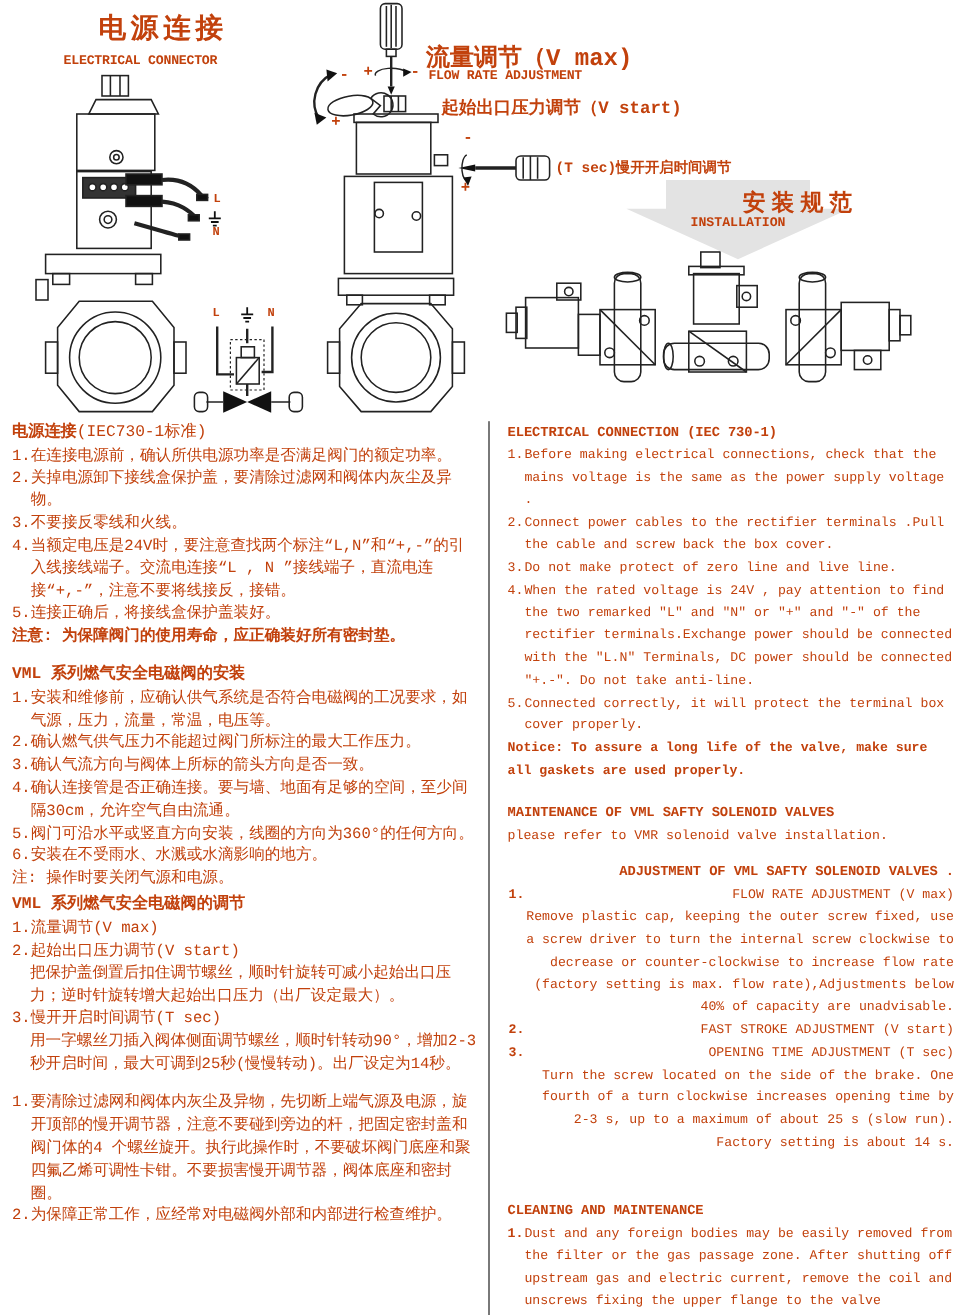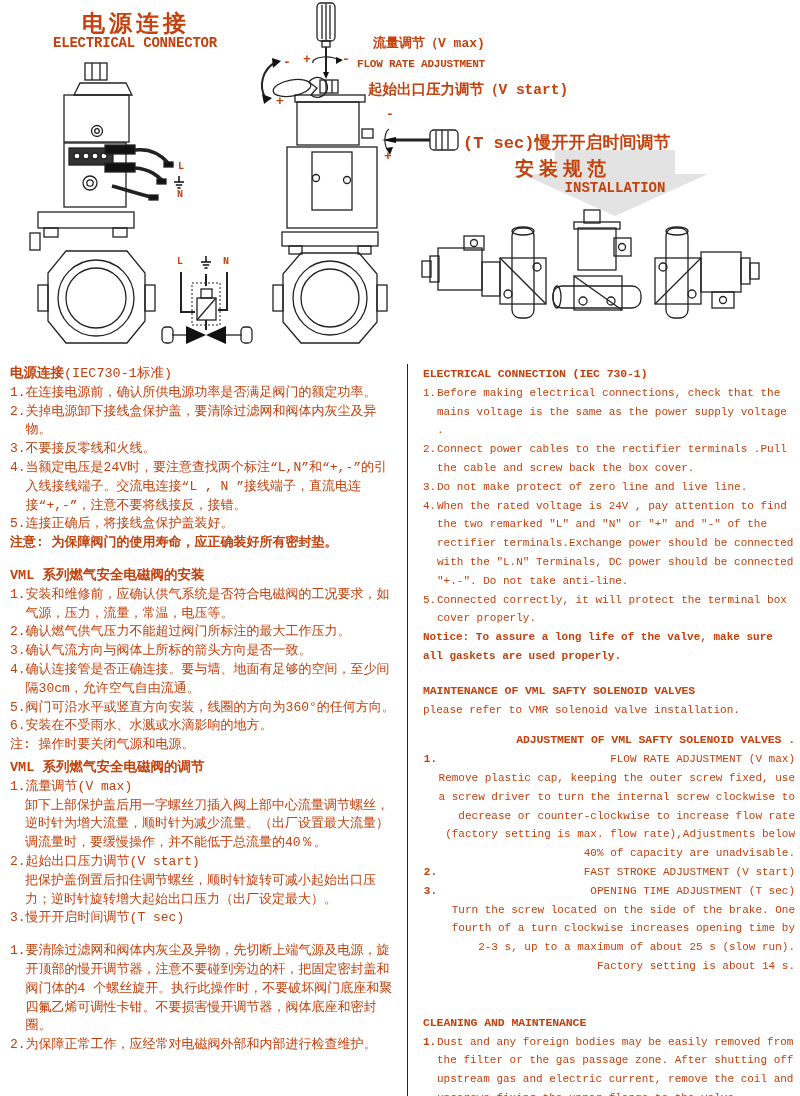--- a/index.html
+++ b/index.html
@@ -6,28 +6,28 @@
   .page{position:relative;width:800px;height:1096px;background:#fff;overflow:hidden;
         font-family:Liberation Mono, monospace;color:#c2410c;}
   
   .topart{position:absolute;left:0;top:0;width:800px;height:356px;}
   .topart svg{position:absolute;left:0;top:0;}
   .lbl{position:absolute;white-space:nowrap;}
   .cjk-b{font-weight:700;}
   .en-b{font-weight:700;letter-spacing:-0.2px;}
   .pm{position:absolute;font-weight:700;font-size:13px;line-height:10px;}
   .title-cn{position:absolute;left:82px;top:8px;font-size:23px;font-weight:700;letter-spacing:4px;}
-  .title-en{position:absolute;left:53px;top:35px;font-size:14px;font-weight:700;letter-spacing:-0.2px;}
+  .title-en{position:absolute;left:53px;top:45px;font-size:11px;font-weight:700;letter-spacing:-0.2px;}
   .arrow-banner{position:absolute;left:515px;top:148px;width:200px;height:70px;}
-  .arrow-banner .a-cn{position:absolute;left:0;top:8px;width:200px;text-align:left;font-size:19px;font-weight:700;letter-spacing:5px;}
-  .arrow-banner .a-en{position:absolute;left:0;top:32px;width:200px;text-align:center;font-size:14px;font-weight:700;}
+  .arrow-banner .a-cn{position:absolute;left:0;top:8px;width:200px;text-align:right;font-size:19px;font-weight:700;letter-spacing:5px;}
+  .arrow-banner .a-en{position:absolute;left:0;top:32px;width:200px;text-align:center;font-size:11px;font-weight:700;}
   .prohibited{position:absolute;left:428px;top:322px;width:370px;font-size:14px;font-weight:700;letter-spacing:0.5px;}
   .wirelbl{position:absolute;font-size:10px;font-weight:700;}
   
-  .cols{position:absolute;left:0;top:360px;width:800px;bottom:0;}
+  .cols{position:absolute;left:0;top:347px;width:800px;bottom:0;}
   .divider{position:absolute;left:407px;top:4px;bottom:0;width:1px;background:#222;}
   .col{position:absolute;top:5px;}
   #col-left{left:10px;width:390px;}
   #col-right{left:423px;width:372px;}
   .cn{font-size:13px;line-height:18.8px;}
   .cn .t{margin:0;font-size:13.5px;font-weight:700;}
   .cn .li{display:flex;}
   .cn .li .n{flex:0 0 15px;}
   .cn .li .tx{flex:1;}
   .cn .lb{padding-left:15px;}
@@ -209,24 +209,24 @@
         </g>
 
         <use href="#gnd" x="179" y="182"></use>
         <use href="#gnd" x="206" y="262"></use>
       </g>
     </svg>
 
     <div class="title-cn">电源连接</div>
     <div class="title-en">ELECTRICAL CONNECTOR</div>
 
-    <div class="lbl cjk-b" style="left:373px;top:34px;font-size:13px">流量调节（V max)</div>
+    <div class="lbl cjk-b" style="left:355px;top:34px;font-size:20px">流量调节（V max)</div>
     <div class="lbl en-b" style="left:357px;top:58px;font-size:11px">FLOW RATE ADJUSTMENT</div>
     <div class="lbl cjk-b" style="left:368px;top:80px;font-size:14.5px">起始出口压力调节（V start)</div>
-    <div class="lbl cjk-b" style="left:463px;top:131px;font-size:17px">(T sec)慢开开启时间调节</div>
+    <div class="lbl cjk-b" style="left:463px;top:131px;font-size:12px">(T sec)慢开开启时间调节</div>
 
     <span class="pm" style="left:303px;top:55px">+</span>
     <span class="pm" style="left:342px;top:55px">-</span>
     <span class="pm" style="left:283px;top:58px">-</span>
     <span class="pm" style="left:276px;top:97px">+</span>
     <span class="pm" style="left:386px;top:110px">-</span>
     <span class="pm" style="left:384px;top:152px">+</span>
 
     <span class="wirelbl" style="left:178px;top:161px">L</span>
     <span class="wirelbl" style="left:177px;top:189px">N</span>
@@ -303,30 +303,30 @@
           </div>
         <div class="note">注: 操作时要关闭气源和电源。</div>
       </section>
       <section class="sec" id="l-s3">
         <h3 class="t">VML 系列燃气安全电磁阀的调节</h3>
         <div>
             <div class="li">
               <span class="n">1.</span>
               <span class="tx">流量调节(V max)</span>
             </div>
-            <div class="lb">卸下上部保护盖后用一字螺丝刀插入阀上部中心流量调节螺丝，逆时针为增大流量，顺时针为减少流量。（出厂设置最大流量）调流量时，要缓慢操作，并不能低于总流量的40％。</div>
             <div class="li">
               <span class="n">2.</span>
               <span class="tx">起始出口压力调节(V start)</span>
             </div>
             <div class="lb">把保护盖倒置后扣住调节螺丝，顺时针旋转可减小起始出口压力；逆时针旋转增大起始出口压力（出厂设定最大）。</div>
             <div class="li">
               <span class="n">3.</span>
               <span class="tx">慢开开启时间调节(T sec)</span>
             </div>
+            <div class="lb">用一字螺丝刀插入阀体侧面调节螺丝，顺时针转动90°，增加2-3秒开启时间，最大可调到25秒(慢慢转动)。出厂设定为14秒。</div>
           </div>
       </section>
       <section class="sec" id="l-s4">
         <div>
             <div class="li">
               <span class="n">1.</span>
               <span class="tx">要清除过滤网和阀体内灰尘及异物，先切断上端气源及电源，旋开顶部的慢开调节器，注意不要碰到旁边的杆，把固定密封盖和阀门体的4 个螺丝旋开。执行此操作时，不要破坏阀门底座和聚四氟乙烯可调性卡钳。不要损害慢开调节器，阀体底座和密封圈。</span>
             </div>
             <div class="li">
               <span class="n">2.</span>

